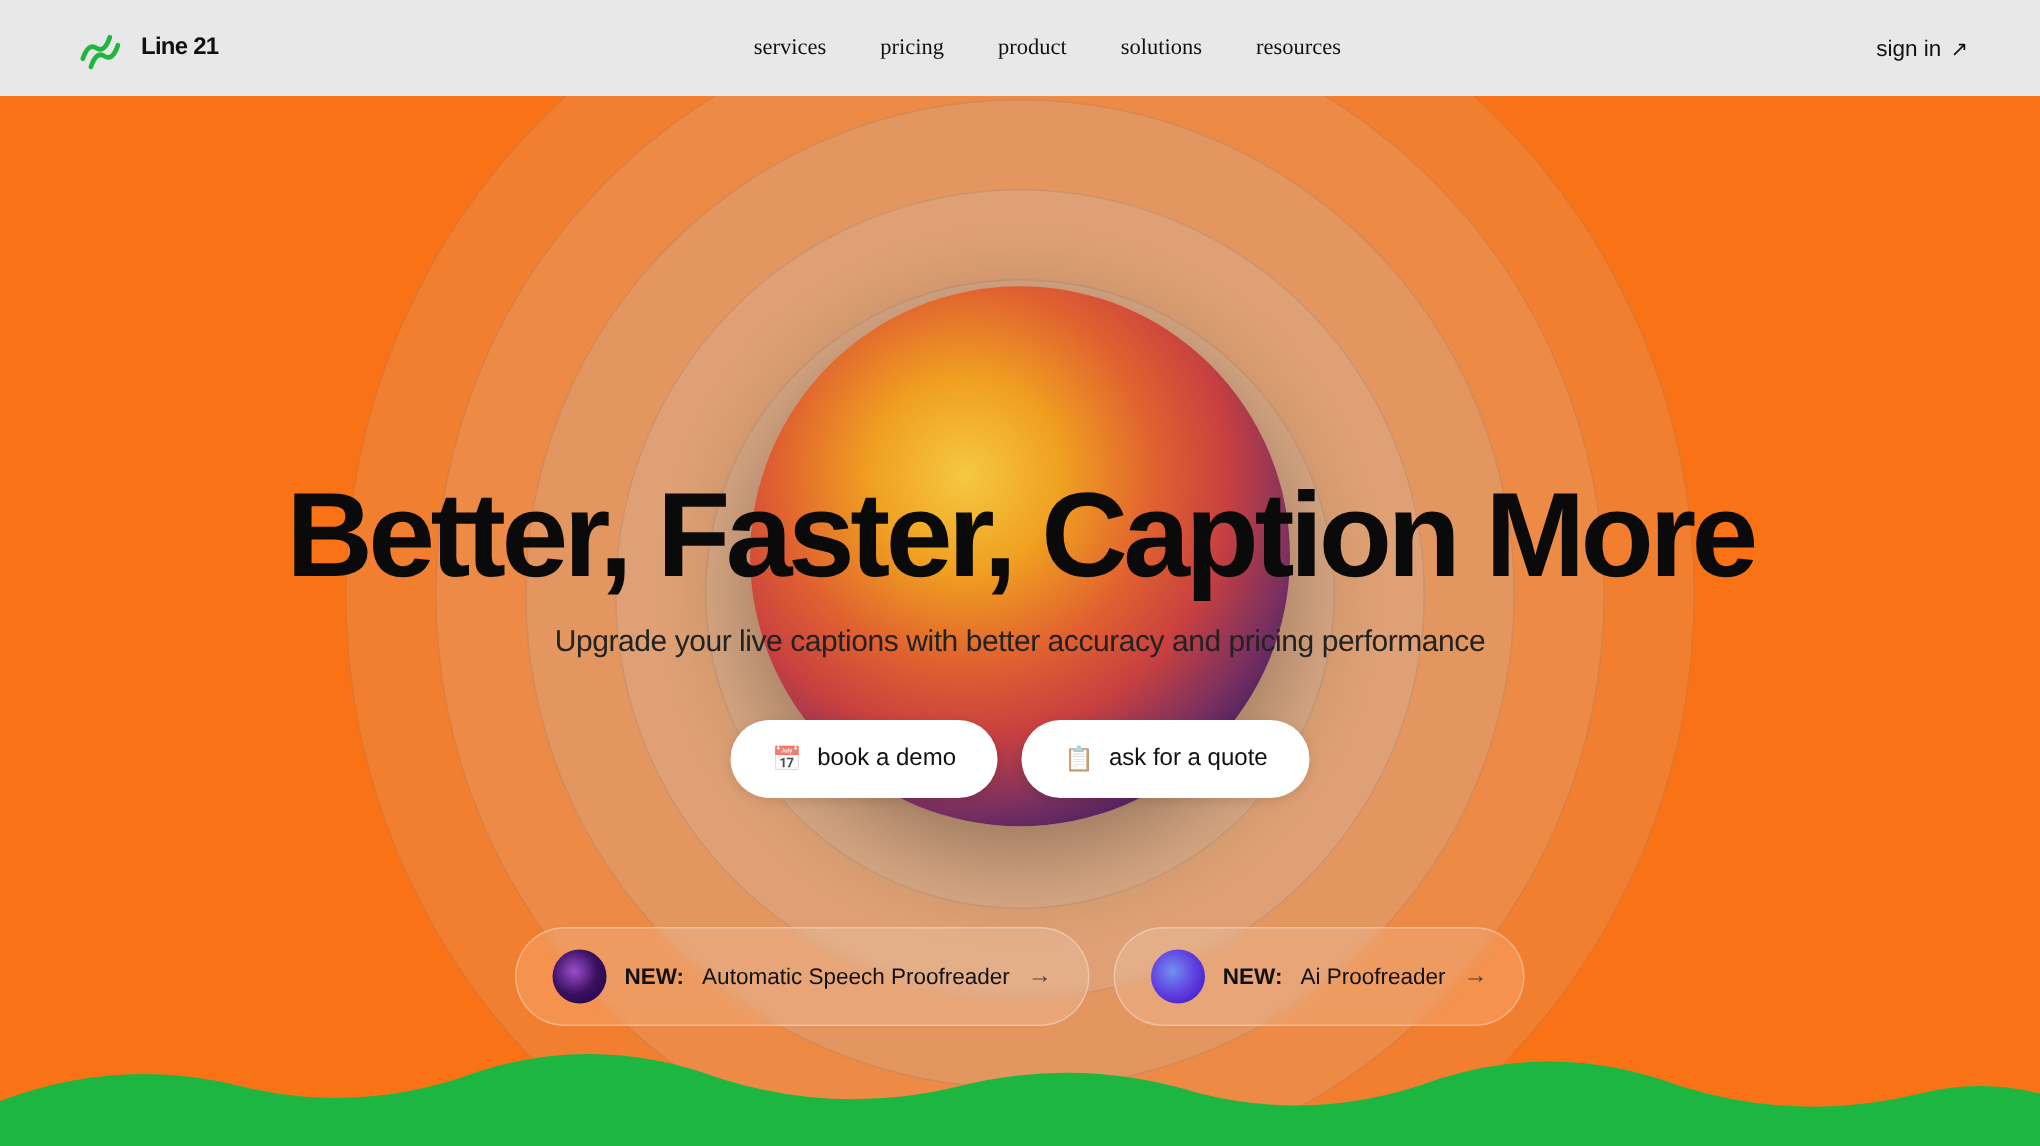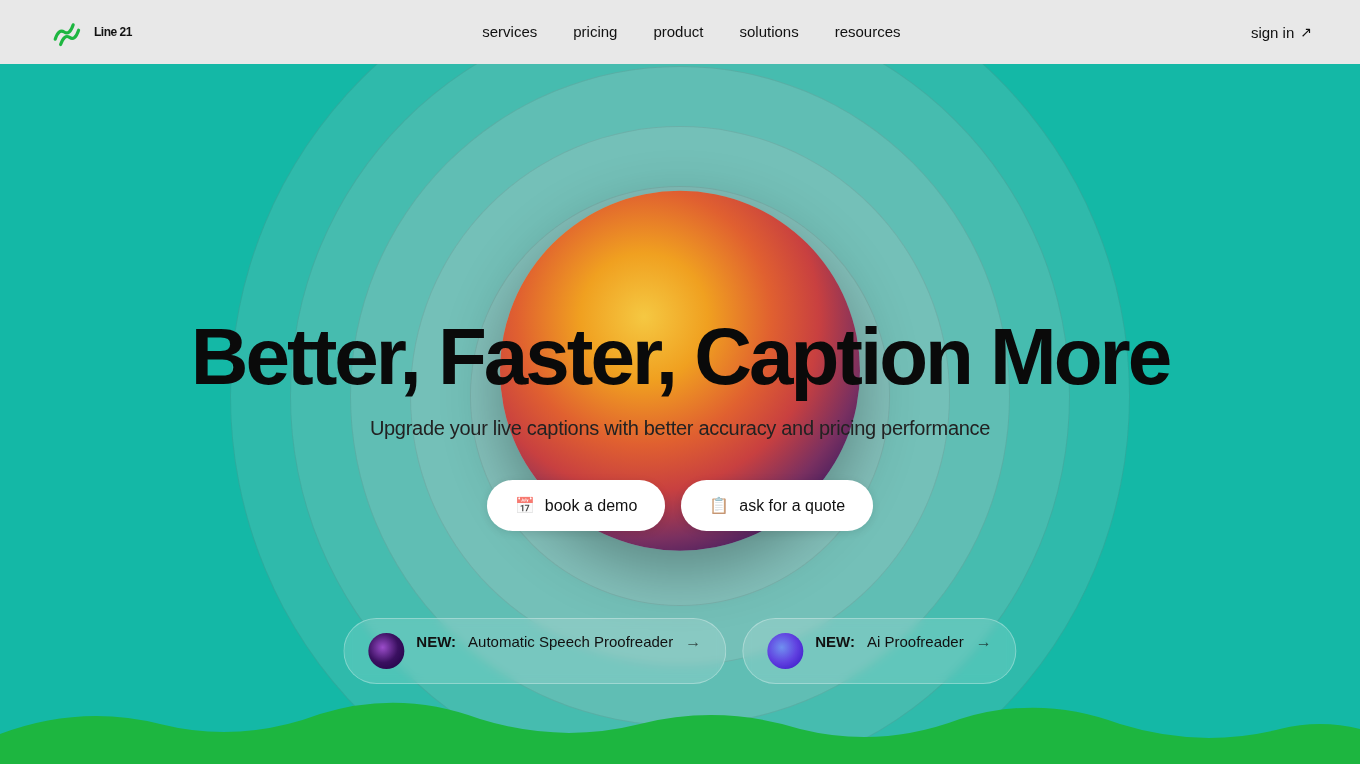--- a/index.html
+++ b/index.html
@@ -30,30 +30,31 @@
       align-items: center;
       gap: 10px;
     }
 
     .logo-icon {
       width: 36px;
       height: 36px;
     }
 
     .logo-text {
-      font-size: 12px;
+      font-size: 16px;
       font-weight: 700;
       color: #111;
       letter-spacing: -0.5px;
     }
 
     .nav-links {
       display: flex;
       gap: 36px;
       list-style: none;
+      font-family: Liberation Serif, serif;
     }
 
     .nav-links a {
       text-decoration: none;
       color: #111;
       font-size: 15px;
       font-weight: 500;
     }
 
     .sign-in {
@@ -70,21 +71,21 @@
     .sign-in .arrow-icon {
       font-size: 14px;
     }
 
     
     .hero-section {
       position: relative;
       width: 1360px;
       height: 700px;
       overflow: hidden;
-      background: #14b8a6;
+      background: #f97316;
     }
 
     
     .rings-container {
       position: absolute;
       top: 50%;
       left: 50%;
       transform: translate(-50%, -52%);
       width: 900px;
       height: 900px;
@@ -192,21 +193,21 @@
       bottom: 80px;
       left: 50%;
       transform: translateX(-50%);
       display: flex;
       gap: 16px;
       z-index: 10;
     }
 
     .feature-pill {
       display: flex;
-      align-items: flex-start;
+      align-items: center;
       gap: 12px;
       padding: 14px 24px;
       border-radius: 50px;
       background: rgba(255,255,255,0.15);
       backdrop-filter: blur(4px);
       border: 1px solid rgba(255,255,255,0.3);
       color: #111;
       font-size: 15px;
       font-weight: 500;
       cursor: pointer;

